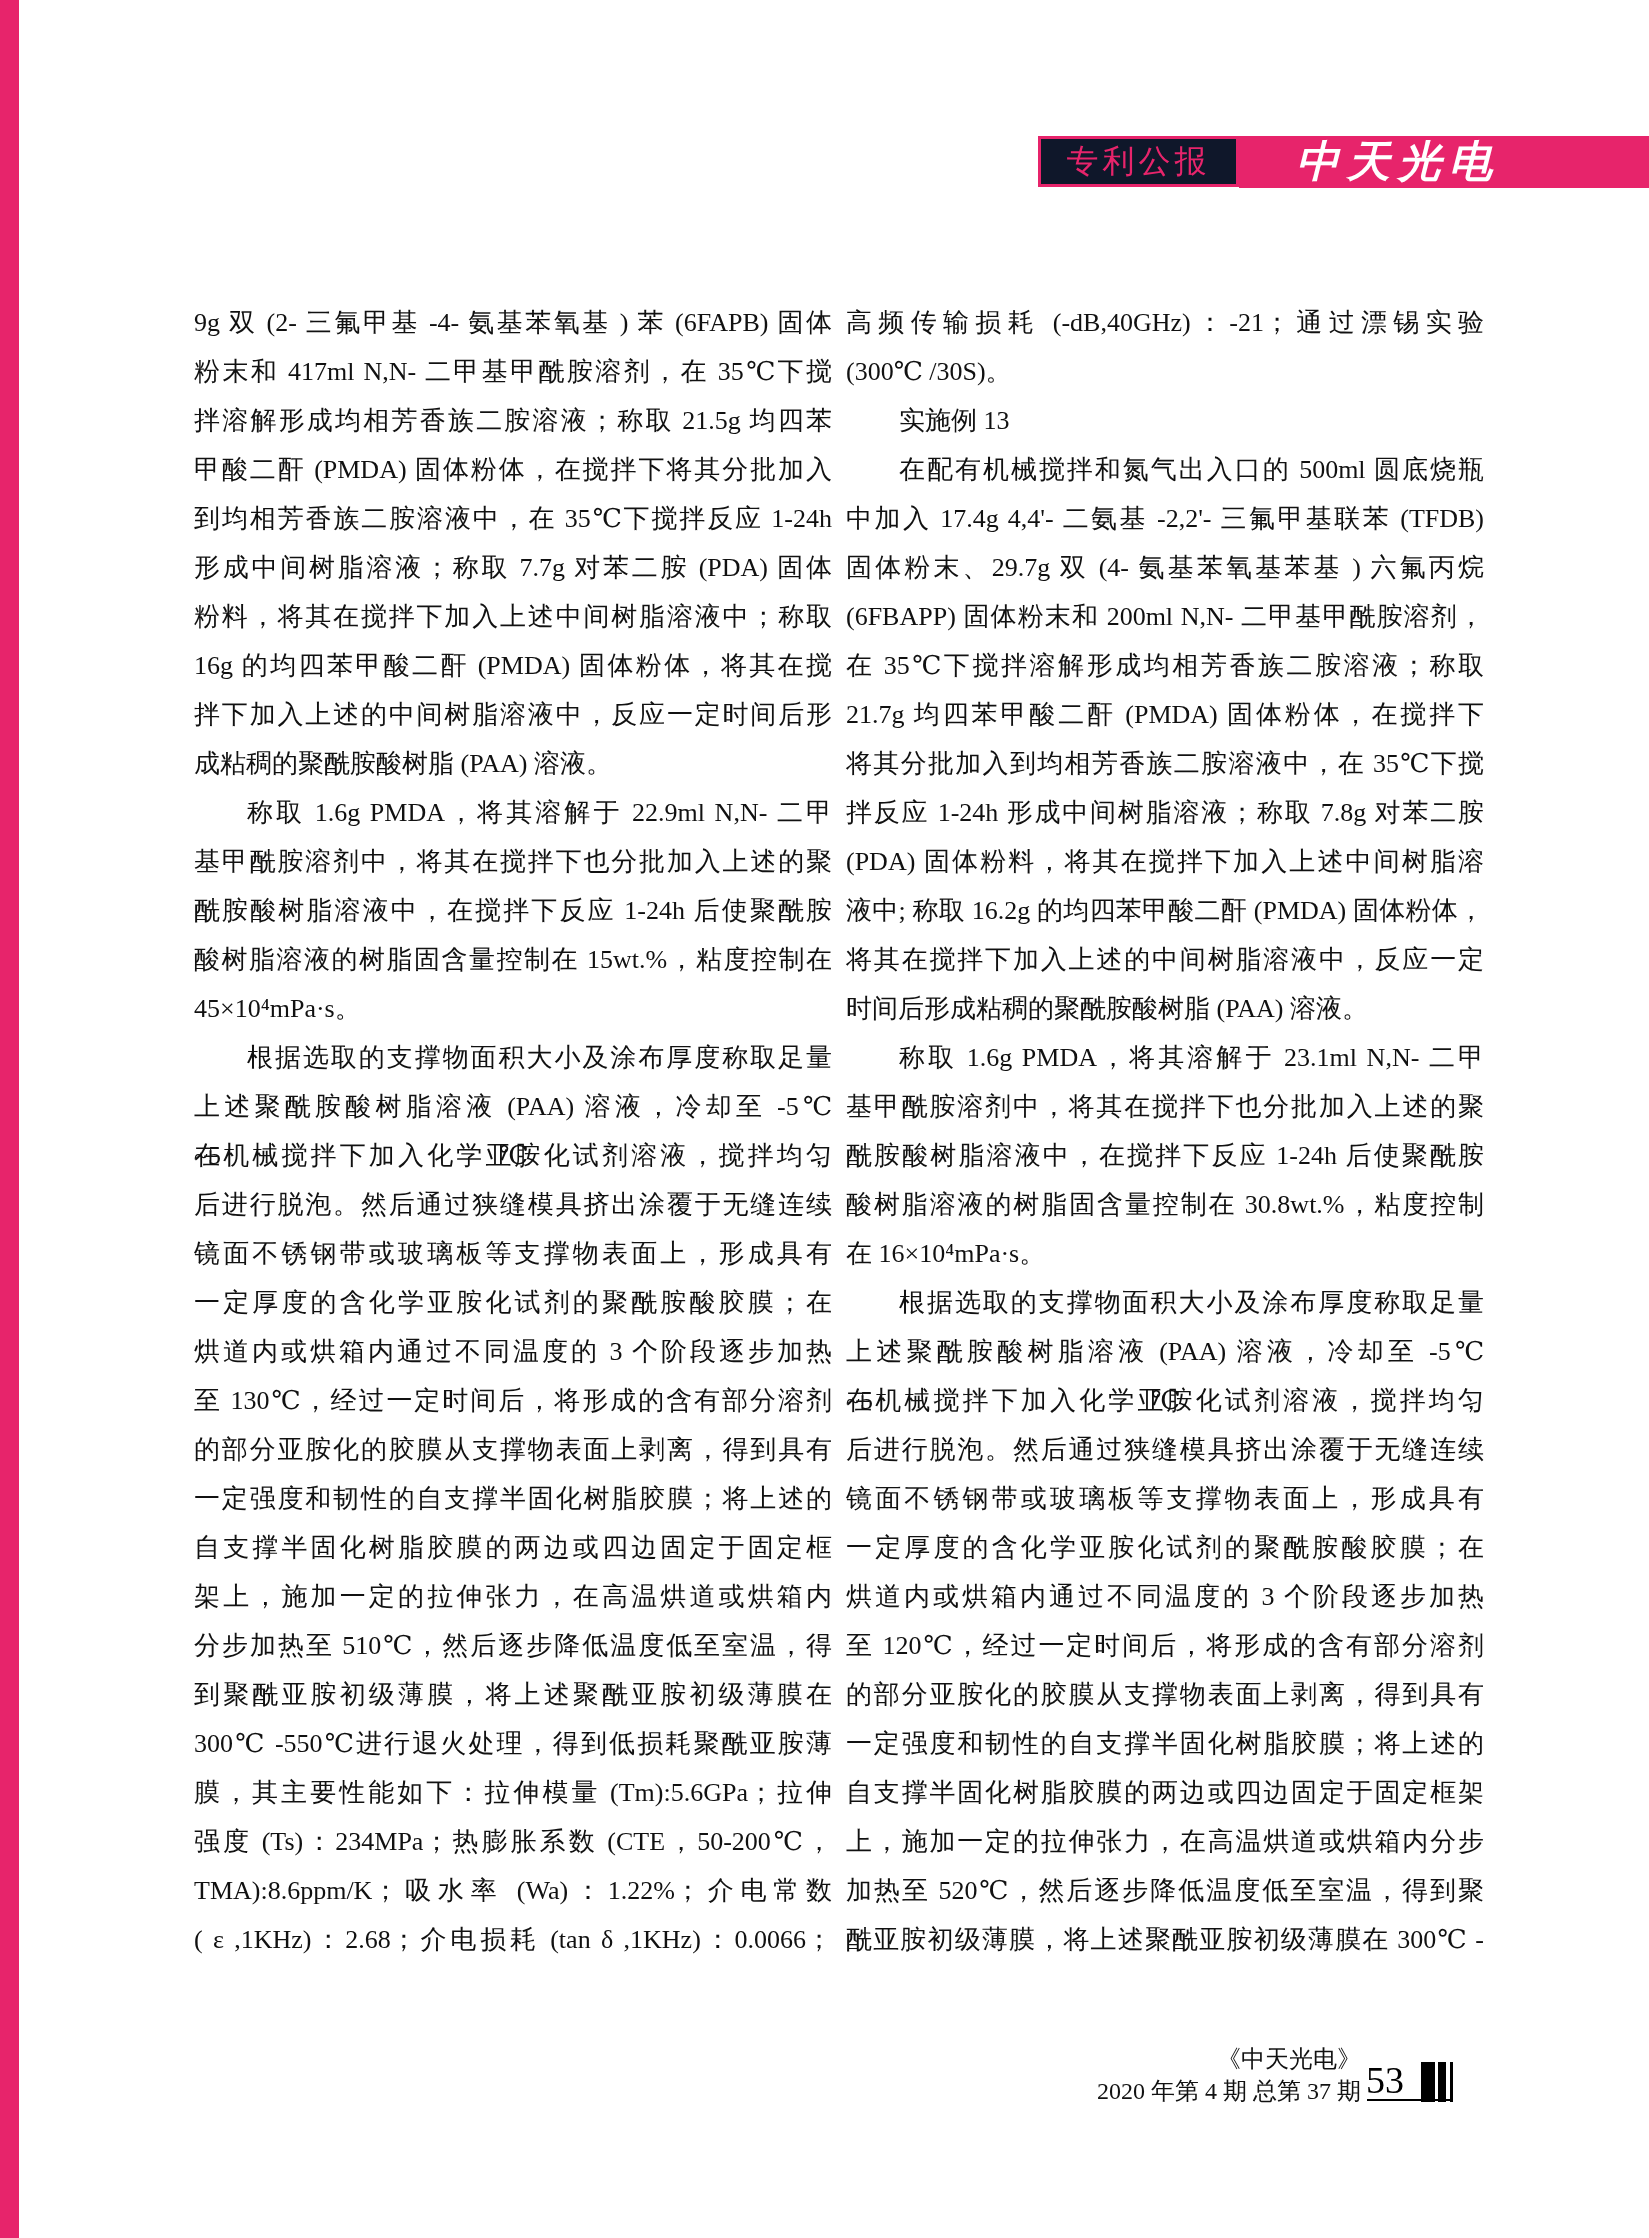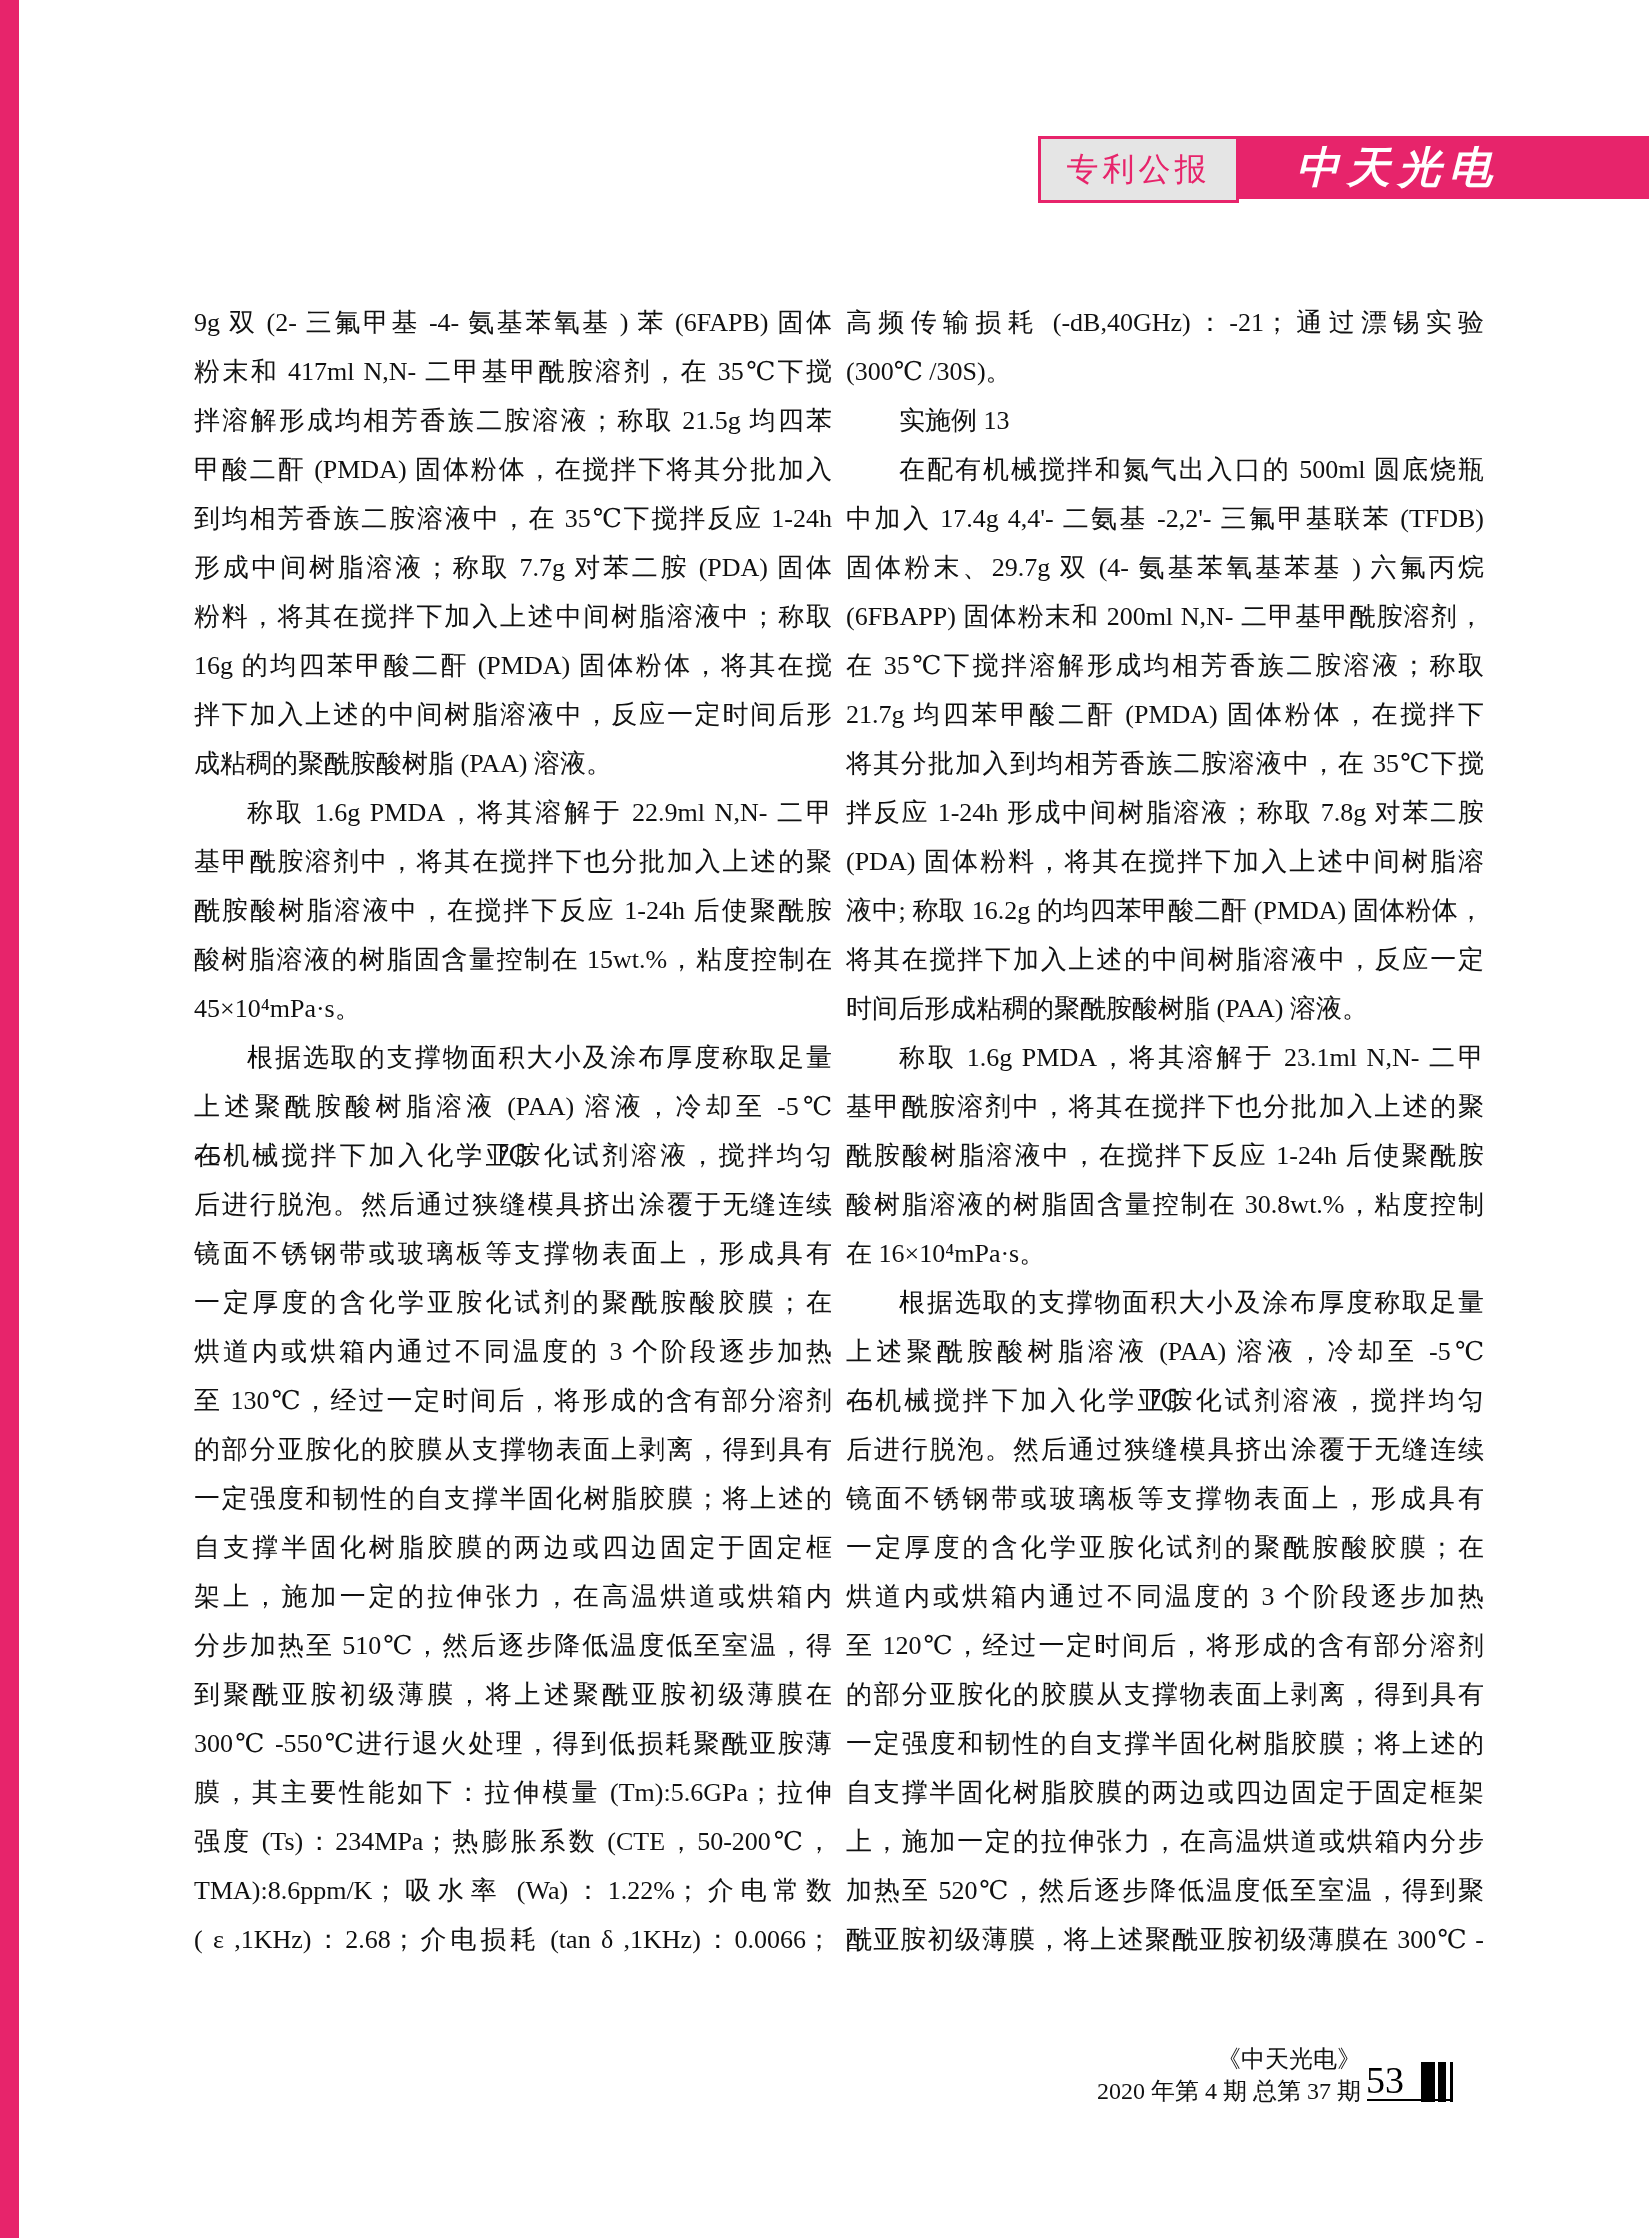--- a/index.html
+++ b/index.html
@@ -7,28 +7,28 @@
     position:relative; width:1650px; height:2239px; background:#ffffff;
     font-family:"Liberation Serif","DejaVu Serif",serif; color:#111;
     overflow:hidden; margin:0 auto;
   }
   .edge-stripe {
     position:absolute; left:0; top:0; width:19px; height:2239px;
     background:var(--accent,#E7246B);
   }
   
   .header-tag {
-    position:absolute; left:1038px; top:136px; width:201px; height:67px;
-    background:#e5e5e5; border:3.2px solid var(--accent,#E7246B); box-sizing:border-box;
+    position:absolute; left:1038px; top:136px; width:201px; height:51px;
+    background:#0f172a; border:3.2px solid var(--accent,#E7246B); box-sizing:border-box;
     display:flex; align-items:center; justify-content:center;
     font-size:32px; color:var(--accent,#E7246B); letter-spacing:4px;
     font-family:"Liberation Sans","DejaVu Sans",sans-serif;
   }
   .header-banner {
-    position:absolute; left:1239px; top:136px; width:411px; height:63px;
+    position:absolute; left:1239px; top:136px; width:411px; height:52px;
     background:var(--accent,#E7246B); display:flex; align-items:center;
   }
   .brand-logo {
     color:#fff; font-size:43px; font-weight:bold; font-style:italic;
     padding-left:57px; letter-spacing:8px;
   }
   
   .col {
     position:absolute; top:298px; width:638px; font-size:26px;
   }

